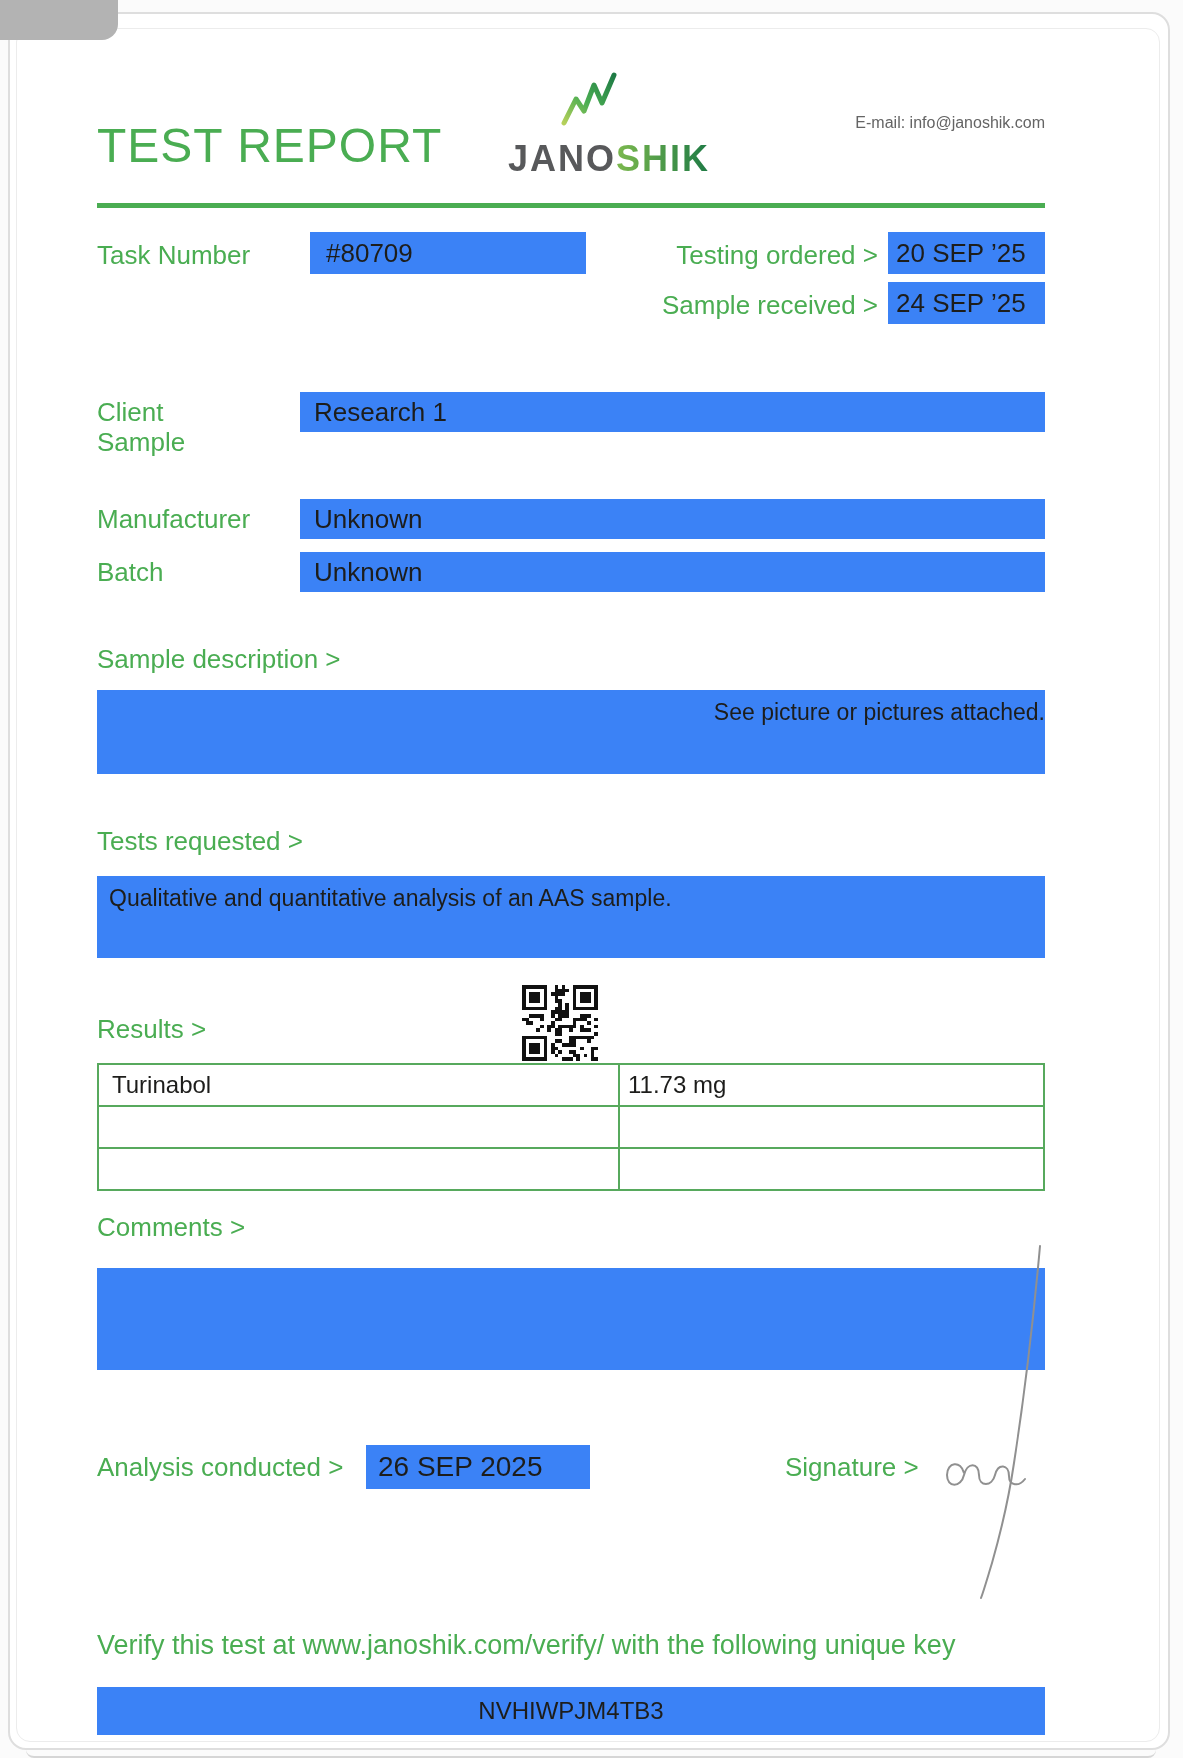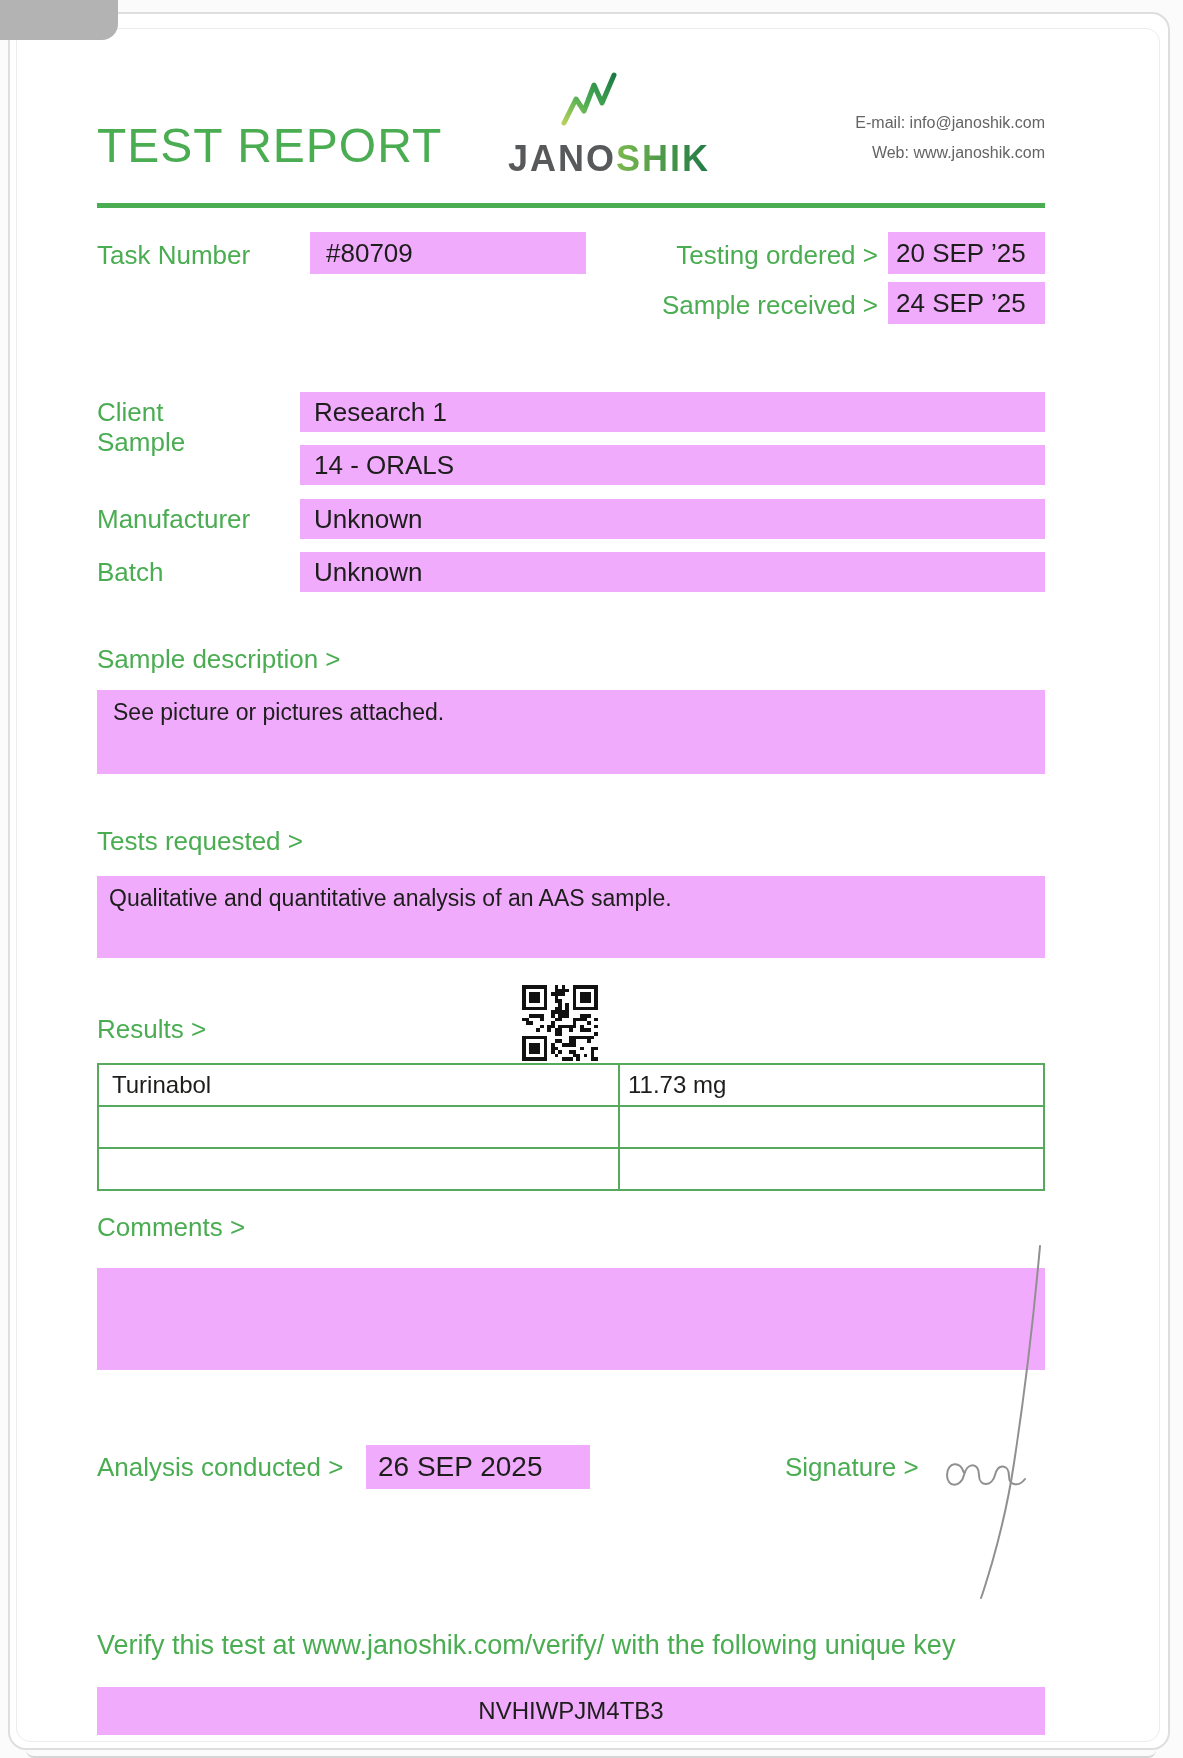--- a/index.html
+++ b/index.html
@@ -12,21 +12,21 @@
   .page-stack{position:absolute;left:26px;top:1750px;width:1130px;height:6px;
     border-bottom:2px solid #d6d6d6;border-radius:0 0 10px 10px;}
   .corner-tab{position:absolute;left:-18px;top:-16px;width:136px;height:56px;
     background:#b3b3b3;border-radius:10px 10px 16px 10px;}
   .abs{position:absolute;}
   .green{color:var(--green);}
   .title{font-size:48px;letter-spacing:1px;font-weight:500;}
   .heading{font-size:26px;font-weight:400;}
   .label{font-size:26px;}
   .value{font-size:26px;color:#1d1d1b;}
-  .gbox{background:#f0abfc;}
+  .gbox{background:#3b82f6;}
   .brand-word{font-size:36px;font-weight:700;letter-spacing:2px;color:#58595b;}
   .brand-accent{background:linear-gradient(90deg,#7cb94e,#1e7a45);
     -webkit-background-clip:text;background-clip:text;color:transparent;}
   .contact{font-size:16px;color:#646464;text-align:right;line-height:30px;}
   .rule{height:5px;background:var(--green);}
   .vbox{display:flex;align-items:center;}
   .rtable{border:2px solid #57a95d;}
   .rrow{display:flex;height:40px;}
   .rrow + .rrow{border-top:2px solid #57a95d;}
   .rcell{display:flex;align-items:center;font-size:24px;color:#1d1d1b;}
@@ -68,21 +68,20 @@
         </g>
       </svg>
     </span>
     <div>
       <span class="brand-word">JANO</span><span class="brand-word brand-accent">SHIK</span>
     </div>
   </div>
 
   <div class="abs contact" style="left:645px;top:108px;width:400px;">
     <div>E-mail: info@janoshik.com</div>
-    <div>Web: www.janoshik.com</div>
   </div>
 
   <div class="abs rule" style="left:97px;top:203px;width:948px;"></div>
 
   <div class="abs label green" style="left:97px;top:240px;">Task Number</div>
   <div class="abs gbox vbox" style="left:310px;top:232px;width:276px;height:42px;">
     <span class="value" style="padding-left:16px;">#80709</span>
   </div>
 
   <div class="abs label green" style="left:660px;top:240px;width:218px;text-align:right;">Testing ordered  &gt;</div>
@@ -94,37 +93,34 @@
   <div class="abs gbox vbox" style="left:888px;top:282px;width:157px;height:42px;">
     <span class="value" style="padding-left:8px;">24 SEP ’25</span>
   </div>
 
   <div class="abs label green vbox" style="left:97px;top:392px;height:40px;">Client</div>
   <div class="abs gbox vbox" style="left:300px;top:392px;width:745px;height:40px;">
     <span class="value" style="padding-left:14px;">Research 1</span>
   </div>
 
   <div class="abs label green vbox" style="left:97px;top:422px;height:40px;">Sample</div>
-  <div class="abs gbox vbox" style="left:300px;top:445px;width:745px;height:40px;">
-    <span class="value" style="padding-left:14px;">14 - ORALS</span>
-  </div>
 
   <div class="abs label green vbox" style="left:97px;top:499px;height:40px;">Manufacturer</div>
   <div class="abs gbox vbox" style="left:300px;top:499px;width:745px;height:40px;">
     <span class="value" style="padding-left:14px;">Unknown</span>
   </div>
 
   <div class="abs label green vbox" style="left:97px;top:552px;height:40px;">Batch</div>
   <div class="abs gbox vbox" style="left:300px;top:552px;width:745px;height:40px;">
     <span class="value" style="padding-left:14px;">Unknown</span>
   </div>
 
   <div class="abs heading green" style="left:97px;top:644px;">Sample description &gt;</div>
   <div class="abs gbox" style="left:97px;top:690px;width:948px;height:84px;">
-    <div class="smalltext" style="padding:9px 0 0 16px;">See picture or pictures attached.</div>
+    <div class="smalltext" style="padding:9px 0 0 16px;text-align:right;">See picture or pictures attached.</div>
   </div>
 
   <div class="abs heading green" style="left:97px;top:826px;">Tests requested &gt;</div>
   <div class="abs gbox" style="left:97px;top:876px;width:948px;height:82px;">
     <div class="smalltext" style="padding:9px 0 0 12px;">Qualitative and quantitative analysis of an AAS sample.</div>
   </div>
 
   <div class="abs" style="left:522px;top:985px;width:76px;height:76px;">
     <svg id="qr" width="76" height="76" viewBox="0 0 84 84" shape-rendering="crispEdges">
         <rect x="0" y="0" width="84" height="84" fill="#fff"></rect>

